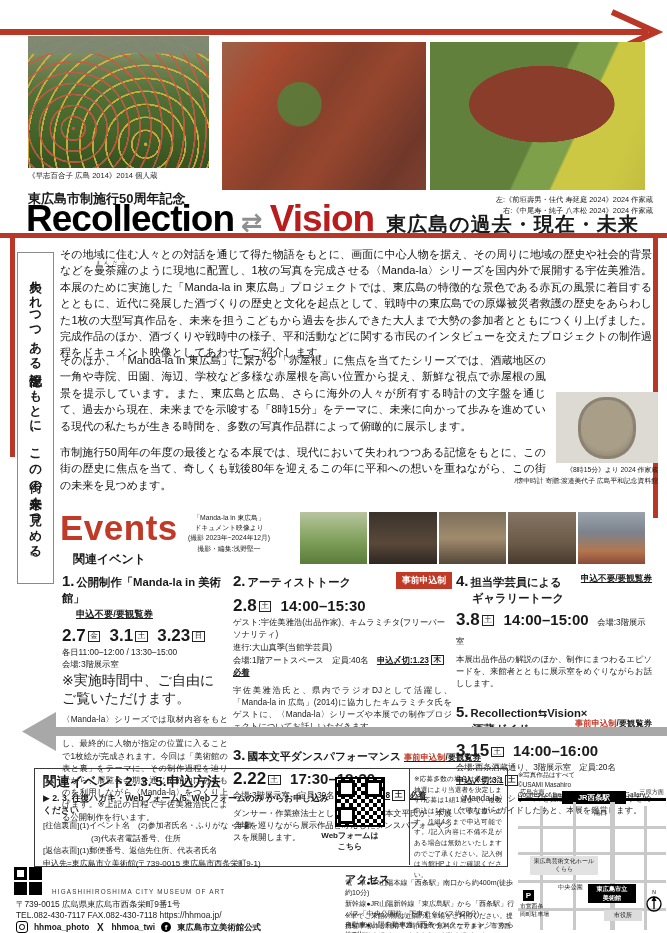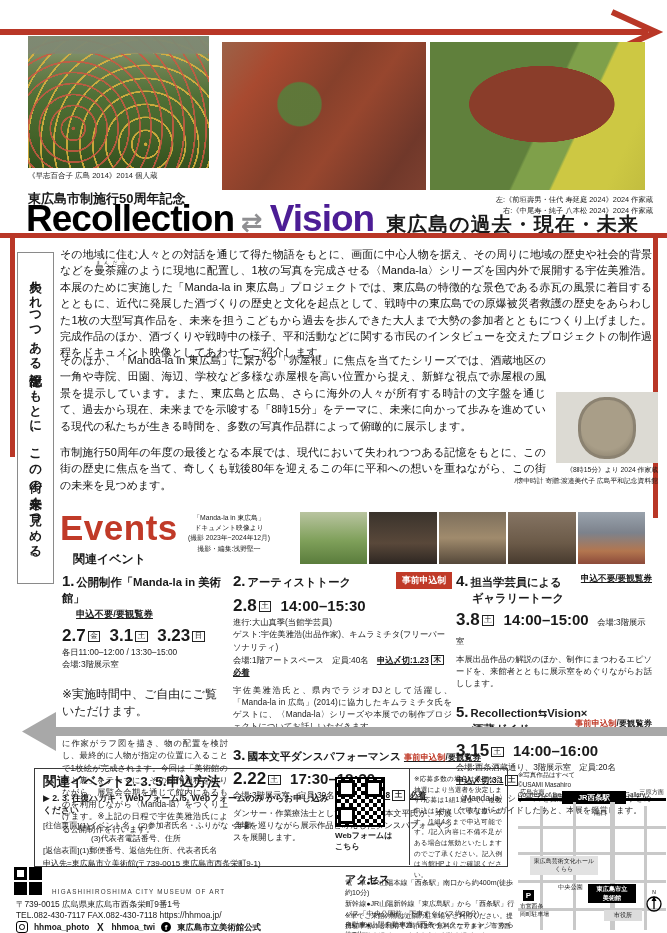--- a/index.html
+++ b/index.html
@@ -22,21 +22,21 @@
   .photo3{left:430px;top:42px;width:215px;height:148px;
     background:
       radial-gradient(ellipse 34% 26% at 52% 42%, #8a3d2a 0 99%, rgba(138,61,42,0) 100%),
       linear-gradient(115deg,#60803c 0 52%,#7fa04a 53% 66%,#cdc843 67% 86%,#c2bd3f 100%);}
   .cap{font-size:7.5px;color:#222;line-height:1.4;}
   
   .anniv{left:28px;top:190px;font-size:13px;font-weight:700;}
   .title-row{left:26px;top:198px;display:flex;align-items:baseline;white-space:nowrap;}
   .t-rec{font-size:37px;font-weight:800;color:#000000;letter-spacing:-1px;}
   .t-arr{font-size:26px;font-weight:700;color:#8f8f92;margin:0 7px;}
-  .t-vis{font-size:37px;font-weight:800;color:#4c1d95;letter-spacing:-1px;text-decoration:underline;}
+  .t-vis{font-size:37px;font-weight:800;color:#b91c1c;letter-spacing:-1px;text-decoration:underline;}
   .t-ja{font-size:20px;font-weight:800;margin-left:12px;letter-spacing:1px;}
   .right-caps{right:14px;top:195px;text-align:right;font-size:7.3px;line-height:1.45;}
   .redbar{left:0;top:233px;width:667px;height:4.5px;background:#b93727;}
   .redline-l{left:10px;top:237px;width:4.5px;height:220px;background:#b93727;}
   .redline-r{left:653px;top:237px;width:4.5px;height:281px;background:#b93727;}
   
   .vbox{left:17px;top:252px;width:35px;height:330px;background:#fff;border:1.5px solid #8a8a8a;
         display:flex;align-items:center;justify-content:center;
         writing-mode:vertical-rl;text-orientation:upright;
         font-size:12.5px;font-weight:700;letter-spacing:1px;line-height:1;}
@@ -70,36 +70,36 @@
   .badge-mixed{font-size:8.3px;font-weight:700;text-decoration:underline;white-space:nowrap;}
   .red{color:#c03a28;}
   .badge-box{position:absolute;right:0;top:0;background:#c03a28;color:#fff;font-size:8.8px;
              font-weight:700;padding:2.5px 6px;}
   .date-row{margin-top:5px;}
   .date-n{font-size:17px;font-weight:800;}
   .date-w{display:inline-block;border:1px solid #222;font-size:7.5px;line-height:1.15;
           padding:0 1.5px;margin:0 5px 0 2px;vertical-align:2.5px;}
   .ev-time{font-size:15px;font-weight:700;}
   .ev-line{font-size:8.3px;line-height:12.6px;}
-  .ev-note{font-size:12px;color:#222;margin-top:15px;}
+  .ev-note{font-size:14px;color:#222;margin-top:1px;}
   .ev-desc{font-size:8.3px;line-height:12.2px;text-align:justify;margin-top:5px;color:#222;}
   .dl{text-decoration:underline;font-weight:600;}
   
   .appbox{left:34px;top:768px;width:472px;height:97px;border:1.2px solid #3a3a3a;}
   .app-left{position:absolute;left:8px;top:4px;width:288px;}
   .app-h{font-size:13.5px;font-weight:800;}
   .app-sub{font-size:8.8px;font-weight:700;margin-top:2px;}
   .app-detail{font-size:8px;line-height:12.6px;margin-top:3px;white-space:pre-line;}
   .qr{position:absolute;left:300px;top:8px;width:46px;height:46px;
       background:
         conic-gradient(#000 25%,#fff 0 50%,#000 0 75%,#fff 0);
       background-size:8px 8px;border:2px solid #000;}
   .qr i{position:absolute;width:11px;height:11px;border:3px solid #000;background:#fff;}
   .qr .tl{left:1px;top:1px;} .qr .tr{right:1px;top:1px;} .qr .bl{left:1px;bottom:1px;}
-  .qr-label{position:absolute;left:300px;top:62px;width:70px;text-align:left;
+  .qr-label{position:absolute;left:280px;top:62px;width:70px;text-align:center;
             font-size:8px;font-weight:700;line-height:1.35;white-space:pre-line;}
   .app-notes{position:absolute;left:374px;top:0;width:97px;height:96px;border-left:1.2px solid #3a3a3a;
              padding:5px 4px;box-sizing:border-box;font-size:6.6px;line-height:1.62;text-align:justify;}
   .credit{left:518px;top:770px;width:146px;font-size:6.4px;line-height:1.55;white-space:pre-line;}
   
   .map{left:518px;top:788px;width:148px;height:142px;}
   .map *{position:absolute;}
   .map .dir{font-size:6.2px;top:0;}
   .rail{left:0;top:10px;width:148px;height:2.5px;background:#000;}
   .station{left:44px;top:3px;width:64px;height:13px;background:#000;color:#fff;font-size:7.5px;
@@ -213,22 +213,22 @@
   </div>
 
   <div class="col col2">
     <div class="ev">
       <div class="ev-title"><span class="ev-num">2.</span><span>アーティストトーク</span></div>
       <div class="badge-box">事前申込制</div>
       <div class="date-row">
         <span class="date-n">2.8</span><span class="date-w">土</span>
         <span class="ev-time">14:00–15:30</span>
       </div>
+      <div class="ev-line">ゲスト:宇佐美雅浩(出品作家)、キムラミチタ(フリーパーソナリティ)</div>
       <div class="ev-line">進行:大山真季(当館学芸員)</div>
-      <div class="ev-line">ゲスト:宇佐美雅浩(出品作家)、キムラミチタ(フリーパーソナリティ)</div>
       <div class="ev-line"><span>会場:1階アートスペース　定員:40名　</span><span class="dl"><span>申込〆切:1.23</span><span class="date-w" style="vertical-align:1px;">木</span><span>必着</span></span></div>
       <div class="ev-desc">宇佐美雅浩氏と、県内でラジオDJとして活躍し、「Manda-la in 広島」(2014)に協力したキムラミチタ氏をゲストに、〈Manda-la〉シリーズや本展での制作プロジェクトについてお話しいただきます。</div>
     </div>
     <div class="ev" style="margin-top:1px;">
       <div class="ev-title" style="font-size:10.8px;white-space:nowrap;"><span class="ev-num">3.</span><span>國本文平ダンスパフォーマンス</span>
         <span class="badge-mixed"><span class="red">事前申込制</span><span>/要観覧券</span></span>
       </div>
       <div class="date-row">
         <span class="date-n">2.22</span><span class="date-w">土</span>
         <span class="ev-time">17:30–18:30</span>

